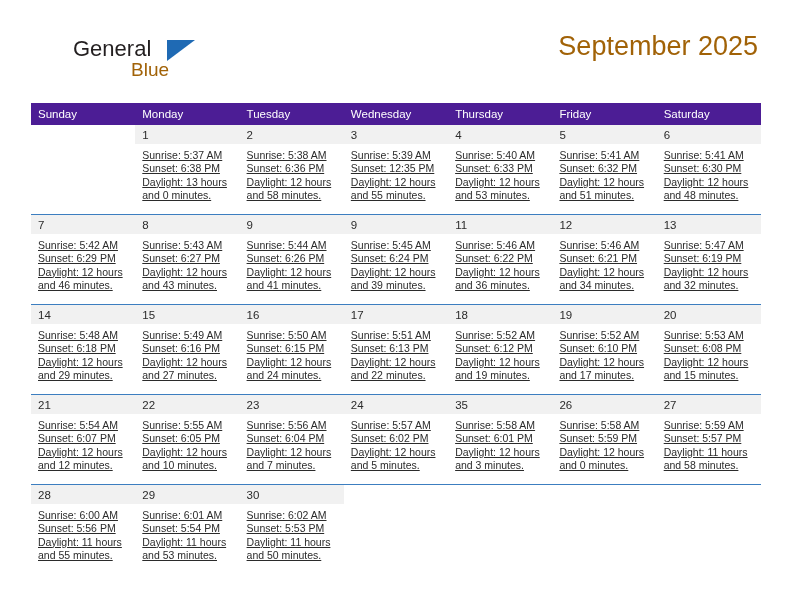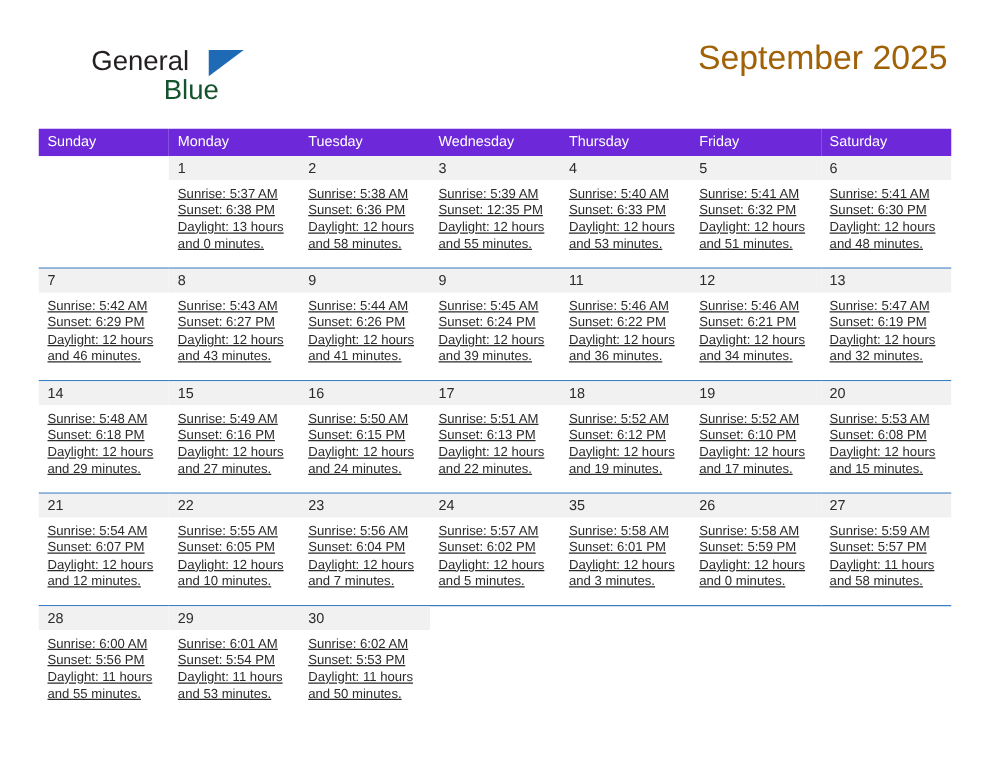--- a/index.html
+++ b/index.html
@@ -53,22 +53,22 @@
     top: 4px;
     width: 0;
     height: 0;
     border-left: 28px solid #1f6ab4;
     border-bottom: 21px solid transparent;
   }
   .brand-blue {
     position: absolute;
     left: 58px;
     top: 23px;
-    font-size: 22px;
-    color: #14532d;
+    font-size: 19px;
+    color: #a16207;
     font-family: "Liberation Sans", sans-serif;
   }
   .title-block {
     position: absolute;
     right: 34px;
     top: 30px;
     text-align: right;
   }
   .cal-title {
     font-size: 27px;
@@ -88,21 +88,21 @@
   
   .calendar {
     position: absolute;
     left: 31px;
     top: 103px;
     width: 730px;
     border-collapse: collapse;
     table-layout: fixed;
   }
   .calendar th {
-    background: #6d28d9;
+    background: #4c1d95;
     color: #ffffff;
     font-size: 11.5px;
     font-weight: normal;
     text-align: left;
     padding: 5px 0 5px 7px;
     height: 12px;
     border: none;
   }
   .calendar td {
     width: 104.28px;

